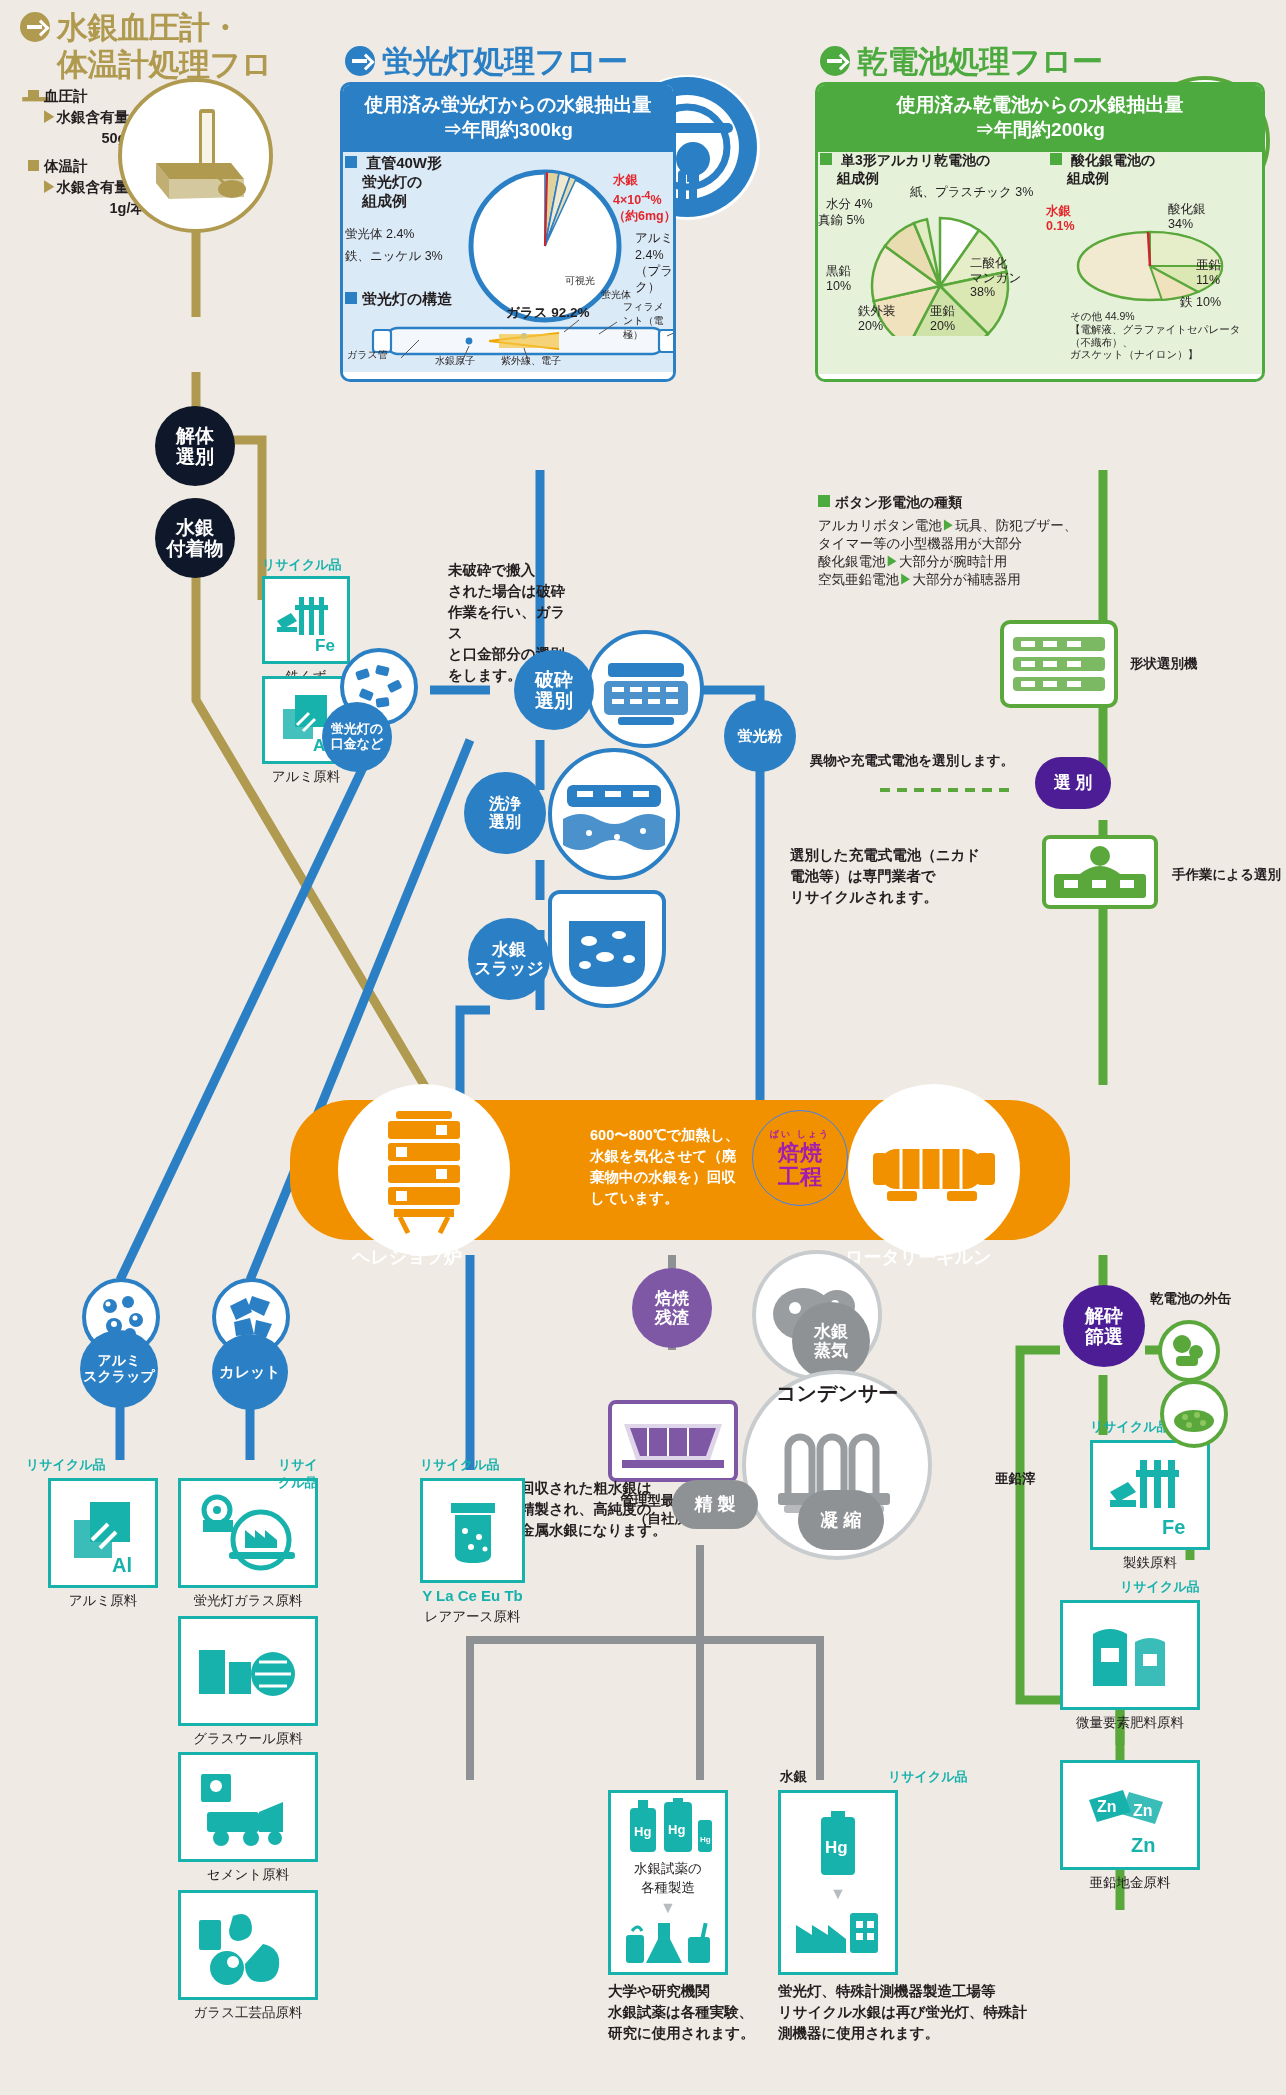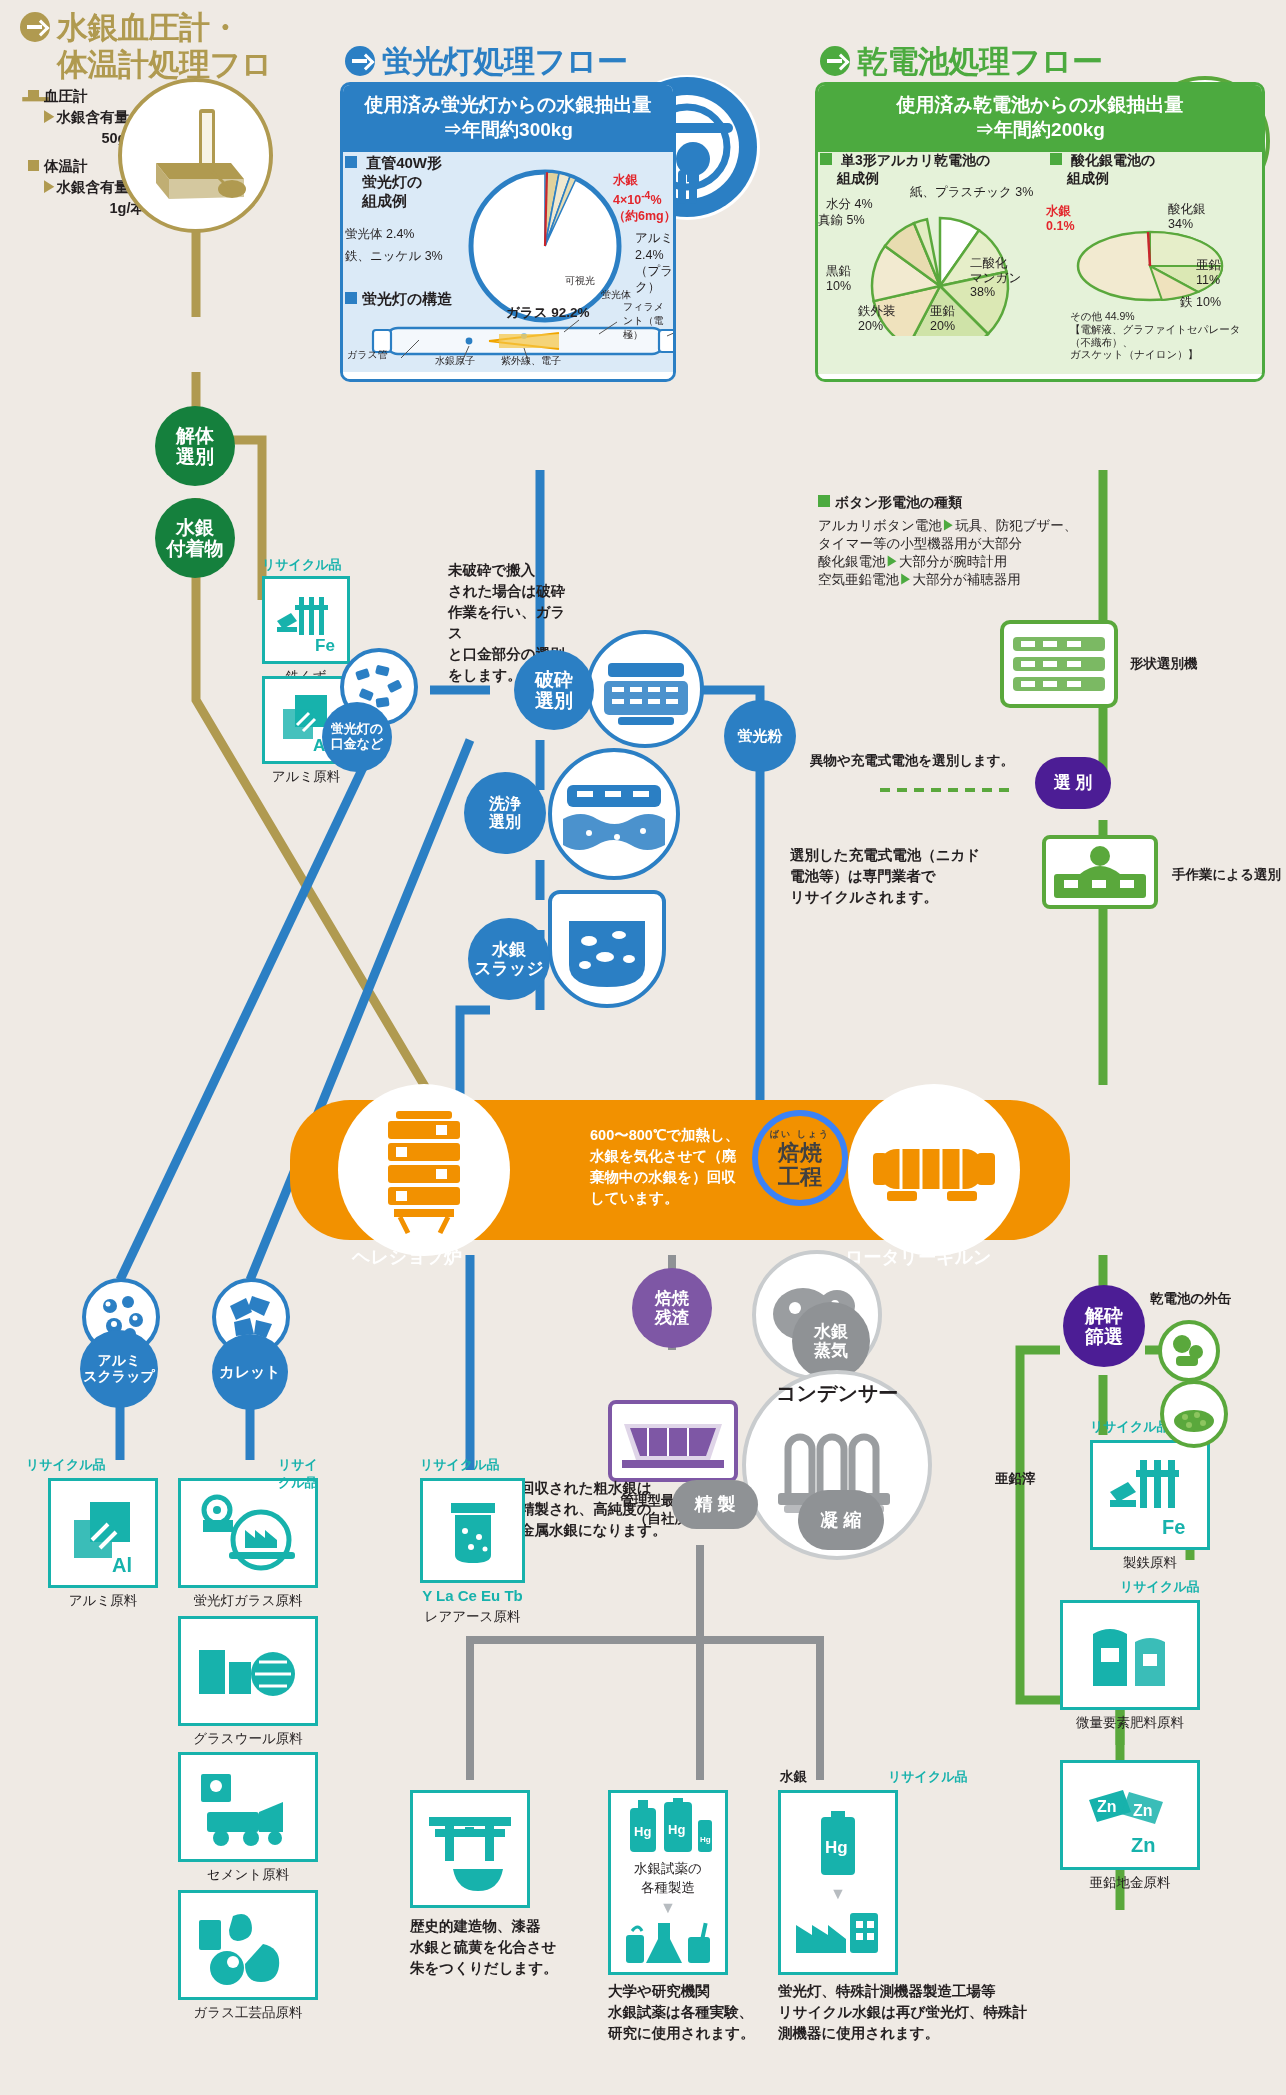--- a/index.html
+++ b/index.html
@@ -56,21 +56,21 @@
   .gold-bullet { font-size:14.5px; font-weight:bold; line-height:1.45; }
   .gold-bullet .sq{ display:inline-block;width:11px;height:11px;background:#b09a50;margin-right:5px;}
   .gold-sub { margin-left:14px; }
   .gold-sub .tri{ color:#b09a50; }
 
   
   .circ-node{
     border-radius:50%; display:flex; align-items:center; justify-content:center;
     color:#fff; font-weight:bold; text-align:center; line-height:1.12;
   }
-  .node-gold{ background:#15803d; }
+  .node-gold{ background:#0f172a; }
   .node-blue{ background:#2b7fc4; }
   .node-green{ background:#4c1d95; }
   .node-purple{ background:#7e57a5; }
   .node-gray{ background:#8f9295; }
 
   
   .ill-circ{ border-radius:50%; background:#fff; border:4px solid; display:flex;
              align-items:center; justify-content:center; }
   .ring-gold{border-color:#b09a50;} .ring-blue{border-color:#2b7fc4;}
   .ring-green{border-color:#5aa83c;} .ring-purple{border-color:#7e57a5;}
@@ -525,22 +525,22 @@
           </g>
       <rect x="30" y="104" width="60" height="8"></rect>
           <path d="M36 112 l8 16 M84 112 l-8 16" stroke="#f29100" stroke-width="5"></path>
     </g>
       </svg>
   </div>
   <div class="abs" style="left:352px;top:1245px;color:#fff;font-weight:bold;font-size:18px;">ヘレショフ炉</div>
 
   <div class="abs mid" style="left:590px;top:1125px;width:165px;color:#fff;font-weight:bold;">600〜800℃で加熱し、<br>水銀を気化させて（廃<br>棄物中の水銀を）回収<br>しています。</div>
 
-  <div class="abs" style="left:752px;top:1110px;width:96px;height:96px;border-radius:50%;border:6px solid #3b82f6;
-              display:flex;flex-direction:column;align-items:center;justify-content:center;color:#404040;font-weight:bold;">
+  <div class="abs" style="left:752px;top:1110px;width:96px;height:96px;border-radius:50%;border:1px solid #3b82f6;
+              display:flex;flex-direction:column;align-items:center;justify-content:center;color:#a21caf;font-weight:bold;">
     <span style="font-size:9px;letter-spacing:2px;">ばい しょう</span>
     <span style="font-size:22px;line-height:1.05;">焙焼<br>工程</span>
   </div>
 
   <div class="abs ill-circ" style="left:848px;top:1084px;width:172px;height:172px;border:0;background:#fff;">
     <svg width="130" height="86" viewBox="0 0 130 86">
         <g fill="#f29100">
       <rect x="10" y="22" width="104" height="40" rx="18"></rect>
       <rect x="4" y="26" width="14" height="32" rx="4"></rect>
       <rect x="108" y="26" width="18" height="32" rx="4"></rect>
@@ -748,39 +748,20 @@
               <circle cx="38" cy="56" r="3"></circle>
               <circle cx="52" cy="58" r="2.5"></circle>
             </g>
       </g>
         </svg>
     </div>
     <div class="prod-cap" style="font-size:15px;font-weight:bold;color:#17b2ac;">Y La Ce Eu Tb</div>
     <div class="prod-cap">レアアース原料</div>
   </div>
 
-  <div class="abs" style="left:410px;top:1790px;">
-    <div class="prod" style="width:120px;height:118px;">
-      <svg width="94" height="92" viewBox="0 0 94 92">
-          <g fill="#17b2ac">
-        <rect x="6" y="14" width="82" height="9"></rect>
-            <rect x="12" y="26" width="70" height="8"></rect>
-        <rect x="22" y="22" width="9" height="36"></rect>
-            <rect x="62" y="22" width="9" height="36"></rect>
-        <rect x="42" y="24" width="9" height="9"></rect>
-        <path d="M30 66 h50 q-4 22 -25 22 q-21 0 -25 -22 Z"></path>
-      </g>
-        </svg>
-    </div>
-    <div class="mid" style="margin-top:8px;font-weight:bold;width:200px;">
-      <span>歴史的建造物、漆器</span><br>
-      <span>水銀と硫黄を化合させ</span><br>
-      <span>朱をつくりだします。</span>
-    </div>
-  </div>
 
   <div class="abs" style="left:608px;top:1790px;">
     <div class="prod" style="width:120px;height:185px;flex-direction:column;">
       <svg width="100" height="60" viewBox="0 0 100 60">
           <g fill="#17b2ac">
         <rect x="12" y="10" width="26" height="44" rx="4"></rect>
             <rect x="20" y="2" width="10" height="10"></rect>
         <rect x="46" y="4" width="28" height="50" rx="4"></rect>
             <rect x="55" y="-2" width="10" height="8"></rect>
         <rect x="80" y="22" width="14" height="32" rx="3"></rect>

